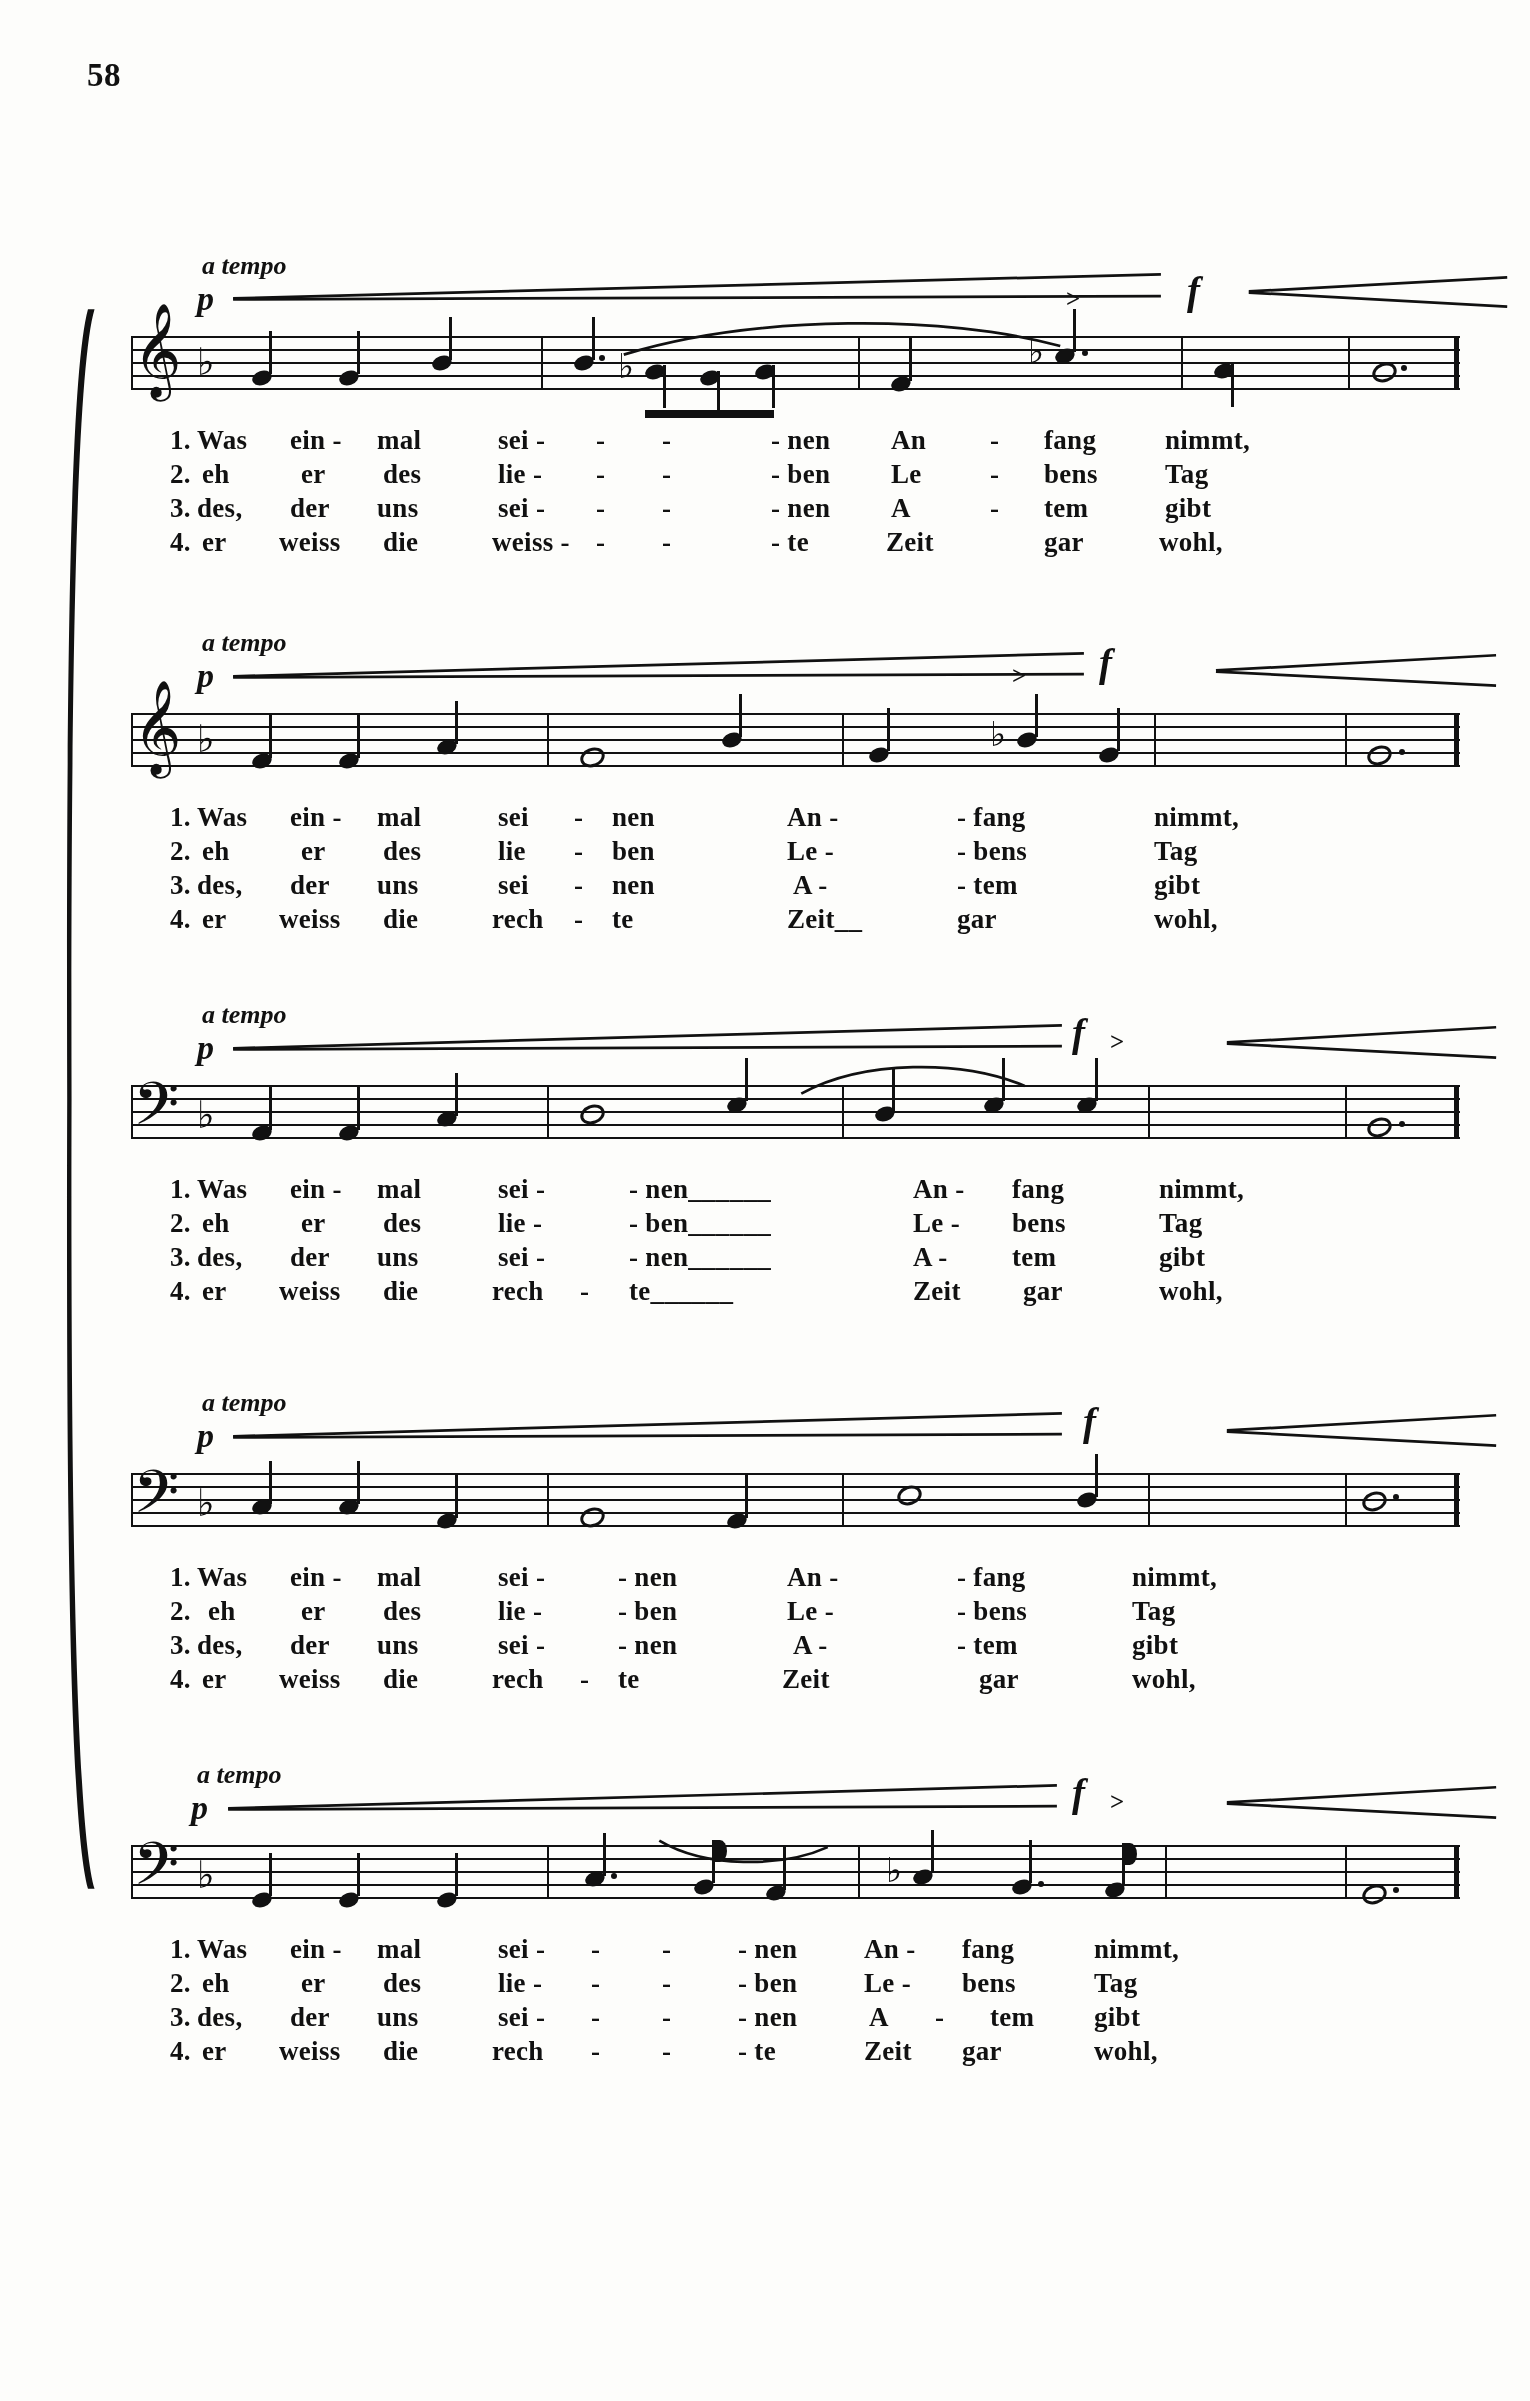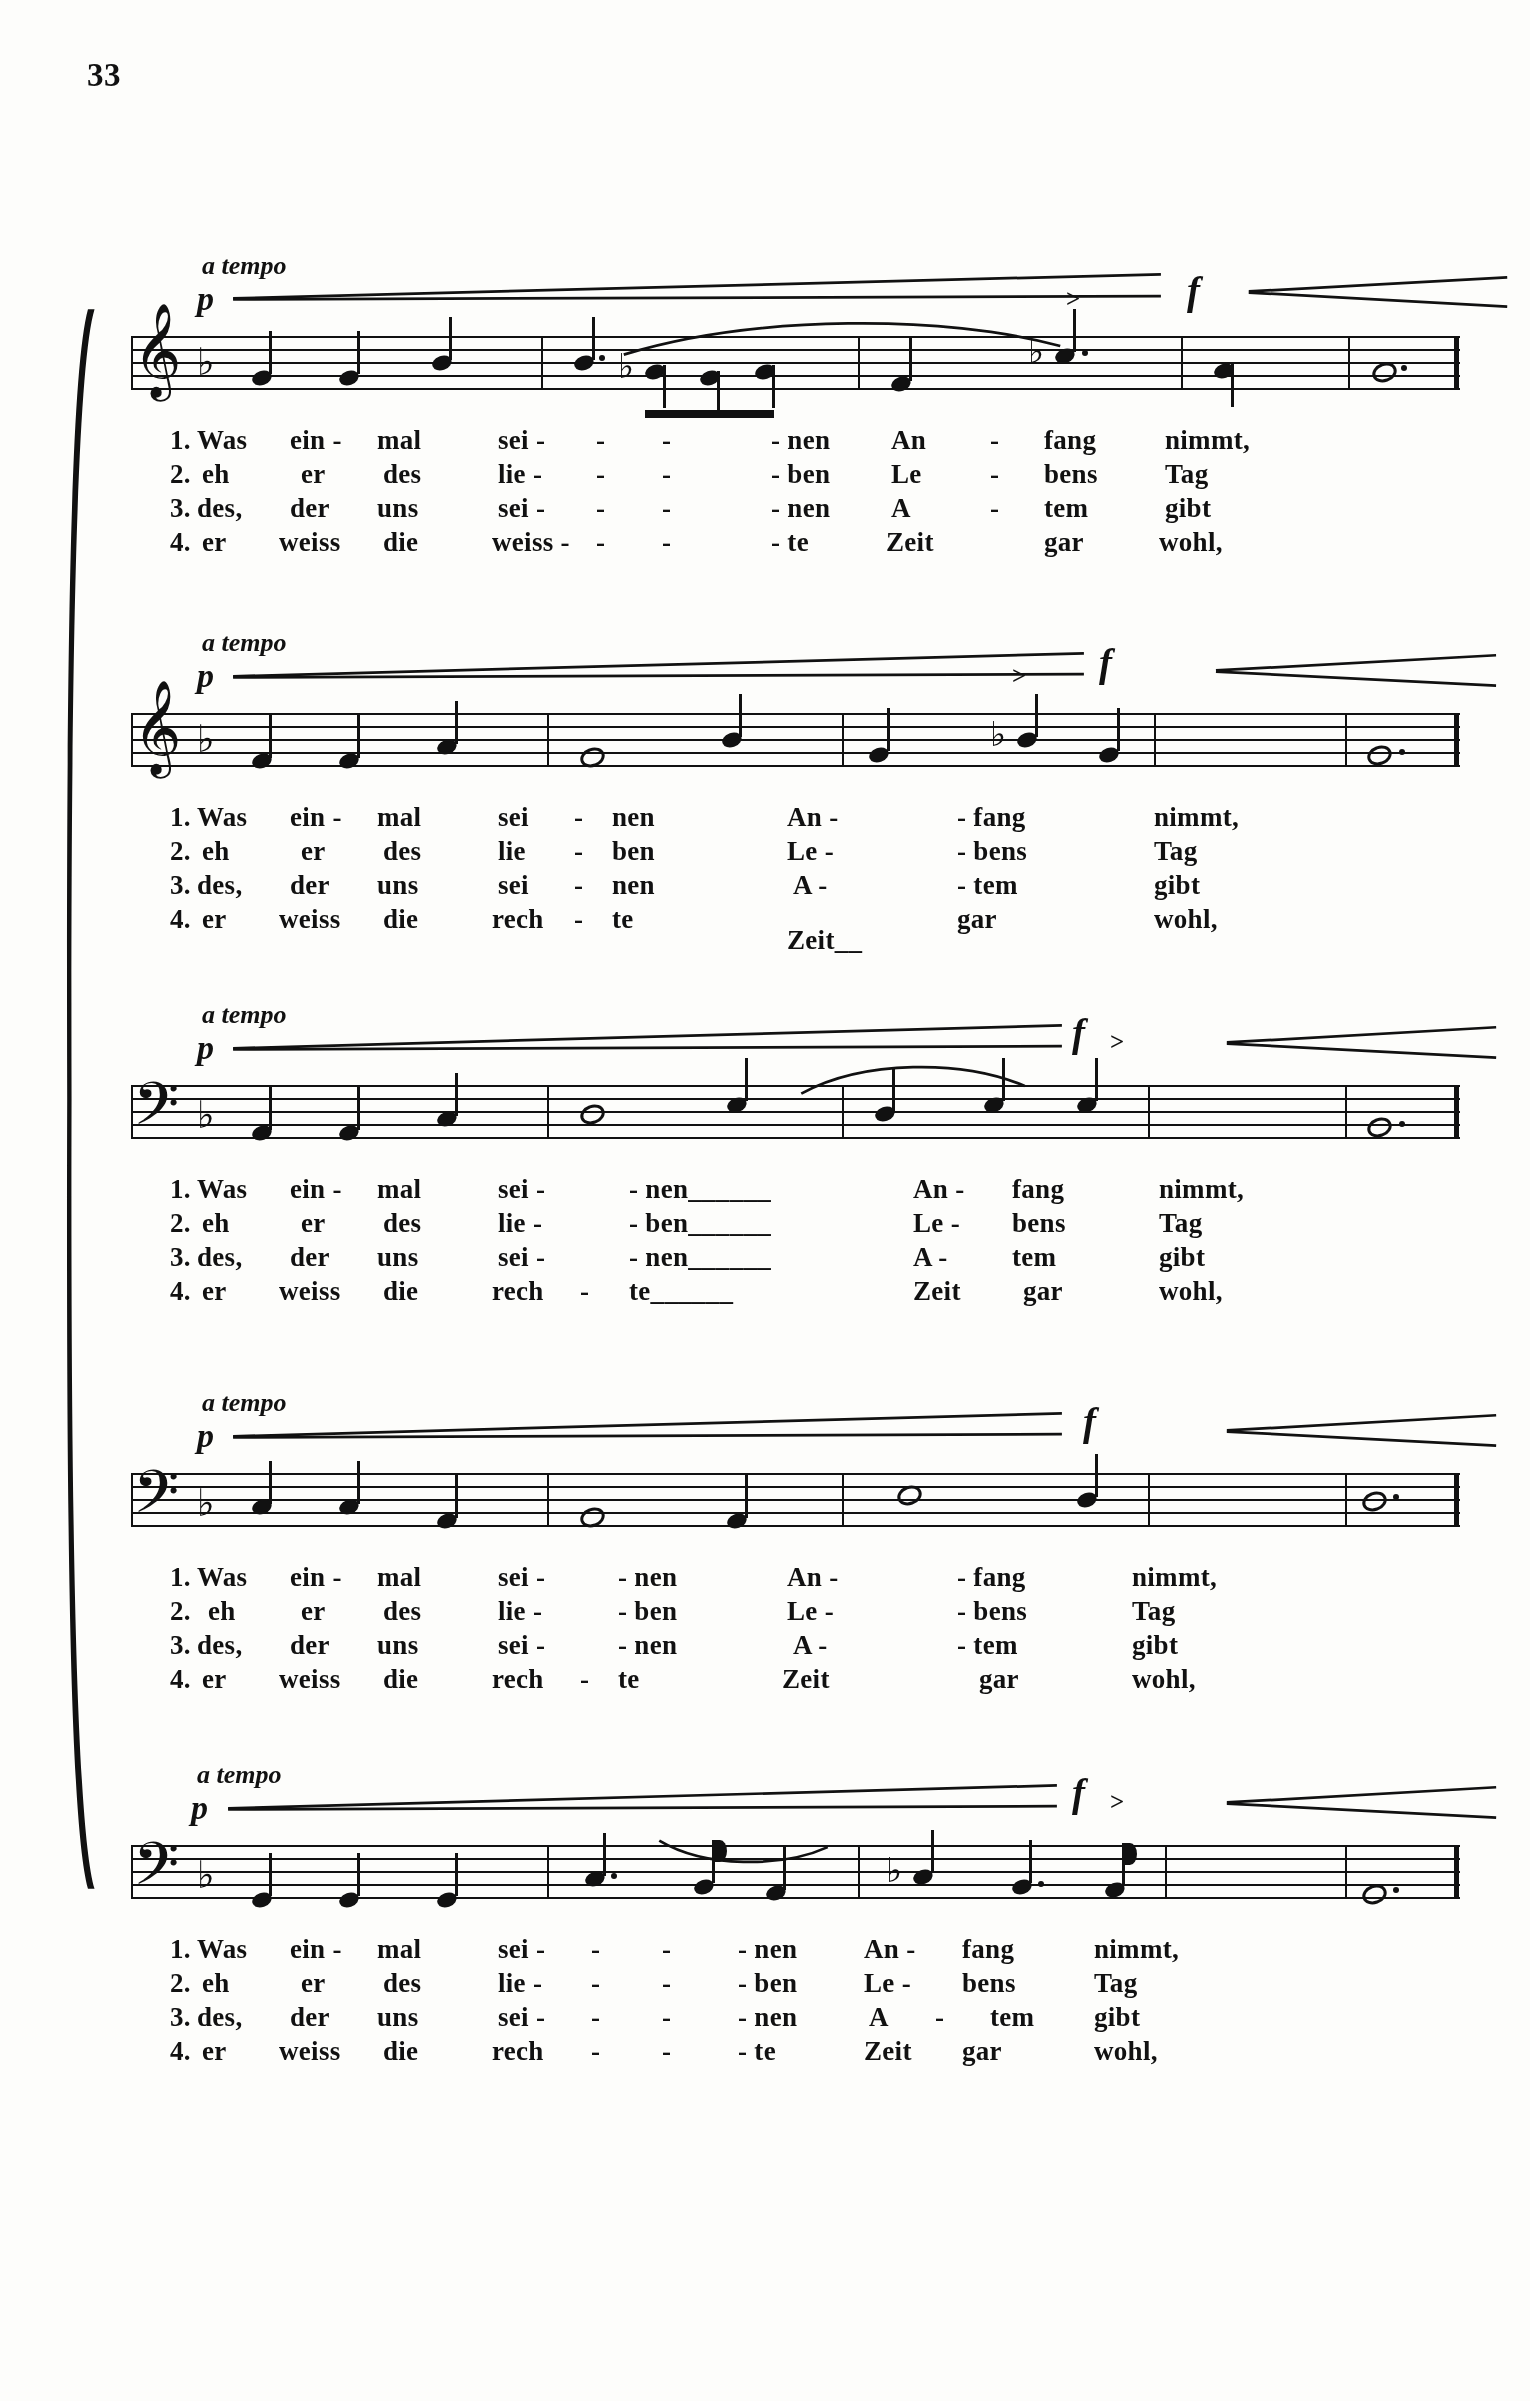--- a/index.html
+++ b/index.html
@@ -174,21 +174,21 @@
     font-weight:bold;
     letter-spacing:0.3px;
     color:#111;
   }
 </style>
 </head>
 <body>
 
 <div class="page">
 
-  <div class="page-number">33</div>
+  <div class="page-number">58</div>
 
   <div class="system-brace">
     <svg width="33" height="1586" viewBox="0 0 60 2900" xmlns="http://www.w3.org/2000/svg">
       <path d="M52 6 C18 120 8 700 10 1450 C8 2200 18 2780 52 2894 L40 2894 C6 2770 0 2200 2 1450 C0 700 6 130 40 6 Z" fill="#111"></path>
     </svg>
   </div>
 
   <div class="staff-block" style="top:306px;">
     <div class="staff-area">
       <div class="tempo-mark" style="left:109px;top:-55px;">a tempo</div>
@@ -429,21 +429,21 @@
       </div>
       <div class="lyric-row">
         <span class="lyric-cell" style="left:77px;">4.</span>
         <span class="lyric-cell" style="left:109px;">er</span>
         <span class="lyric-cell" style="left:186px;">weiss</span>
         <span class="lyric-cell" style="left:290px;">die</span>
         <span class="lyric-cell" style="left:399px;">rech</span>
         <span class="lyric-cell" style="left:481px;">-</span>
         <span class="lyric-cell" style="left:519px;">te</span>
         <span class="lyric-cell" style="left:629px;"></span>
-        <span class="lyric-cell" style="left:694px;margin-top:21px;">Zeit__</span>
+        <span class="lyric-cell" style="left:694px;">Zeit__</span>
         <span class="lyric-cell" style="left:820px;"></span>
         <span class="lyric-cell" style="left:864px;">gar</span>
         <span class="lyric-cell" style="left:1061px;">wohl,</span>
       </div>
     </div>
   </div>
 
   <div class="staff-block" style="top:1055px;">
     <div class="staff-area">
       <div class="tempo-mark" style="left:109px;top:-55px;">a tempo</div>

